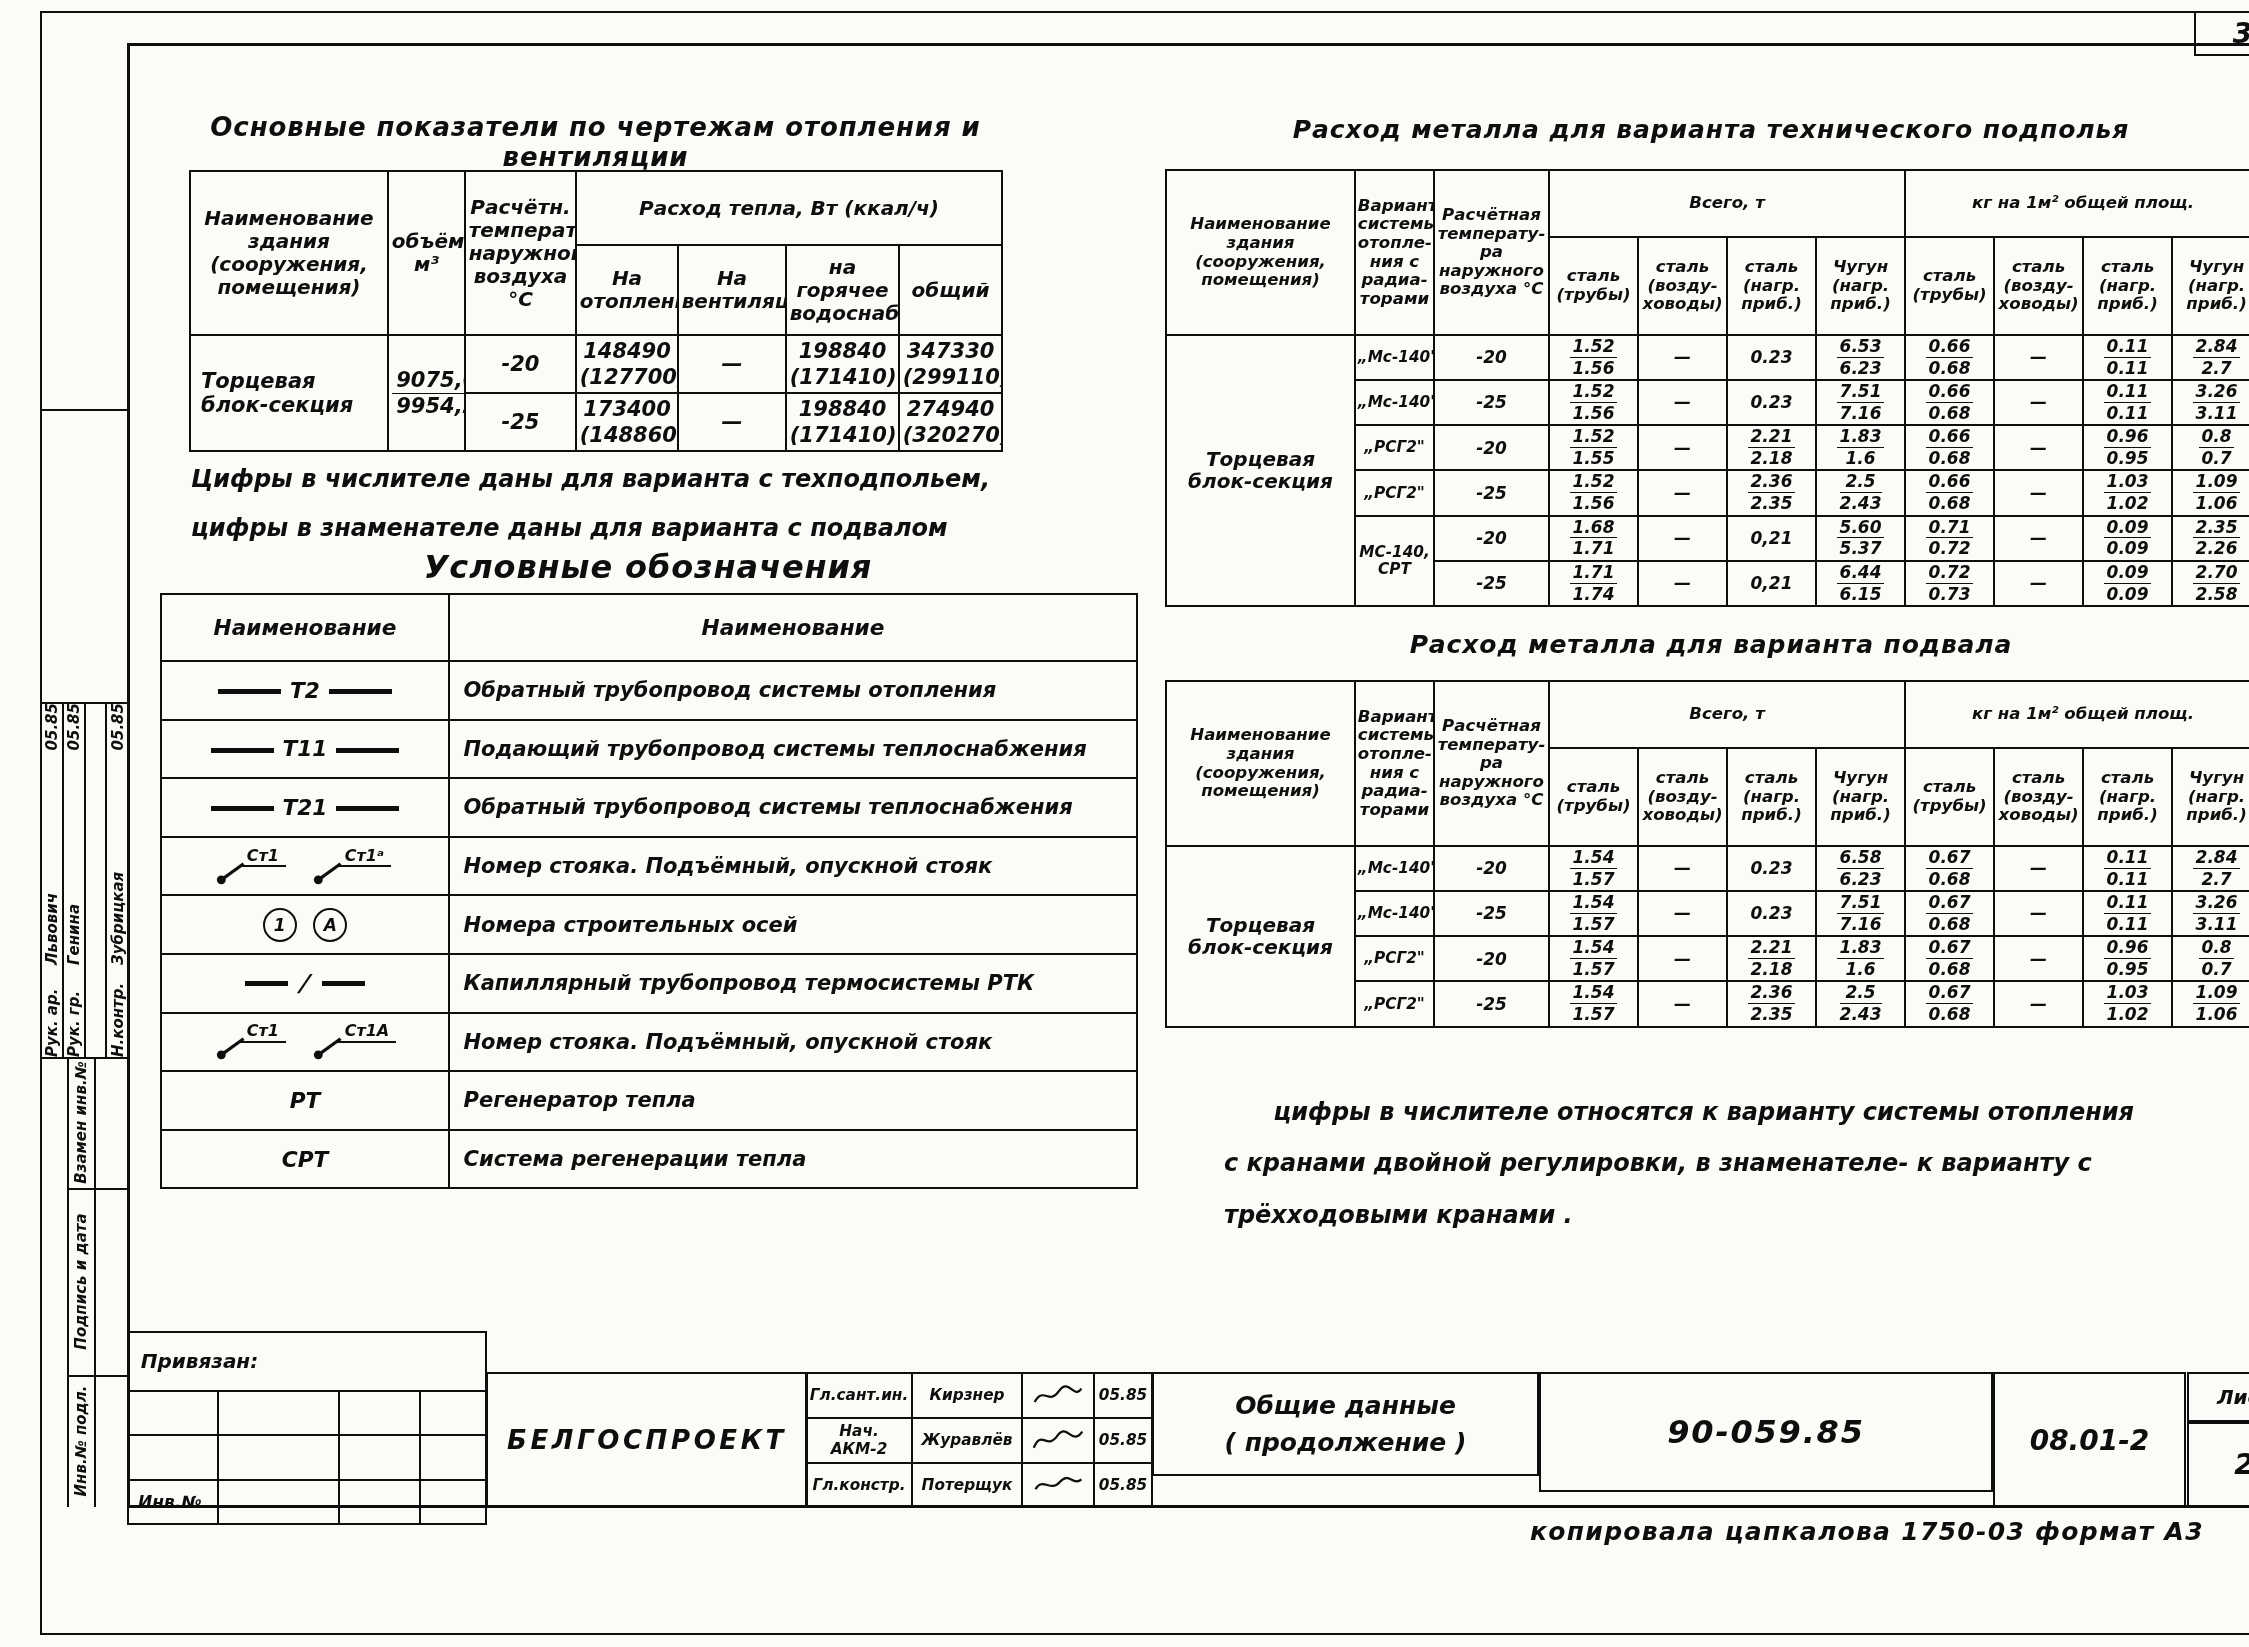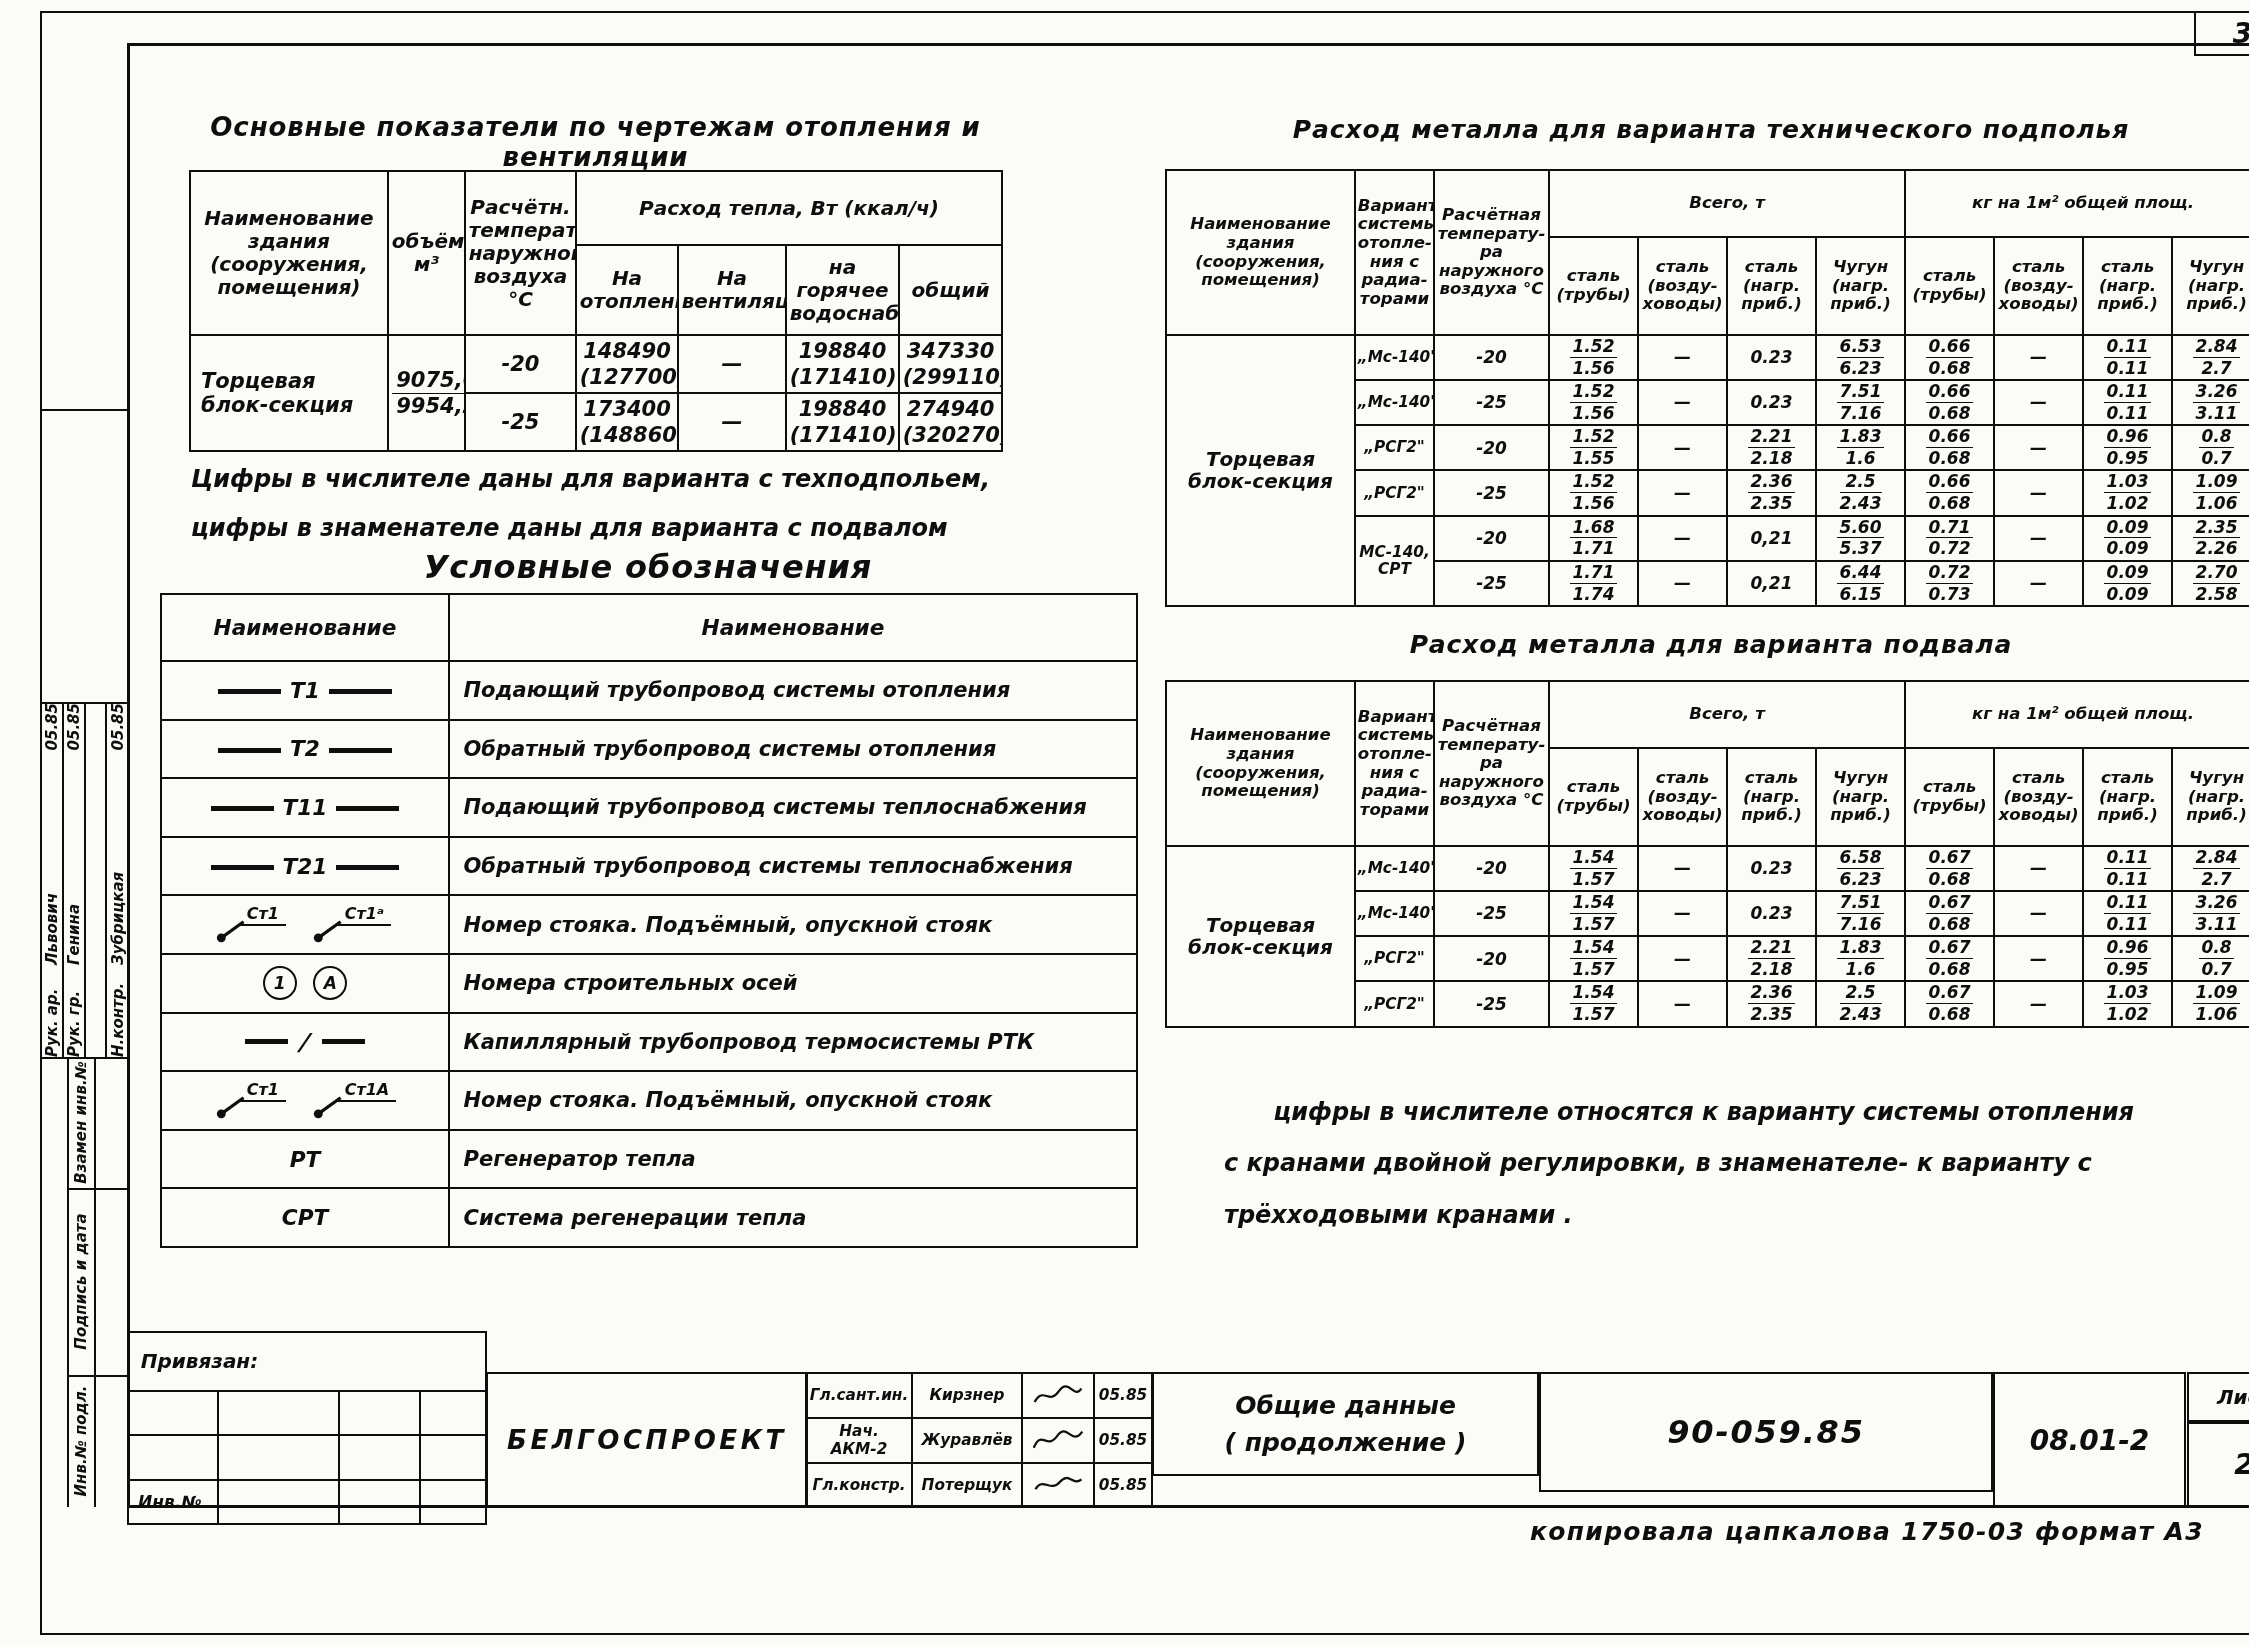--- a/index.html
+++ b/index.html
@@ -142,24 +142,20 @@
         <col style="width:688px">
       </colgroup>
     <thead>
       <tr style="height:67px;">
         <th>Наименование</th>
         <th>Наименование</th>
       </tr>
     </thead>
     <tbody>
       <tr>
-          <td class="sym"><span class="pseg"></span><span>Т1</span><span class="pseg"></span></td>
-          <td class="nm">Подающий  трубопровод  системы  отопления</td>
-        </tr>
-      <tr>
           <td class="sym"><span class="pseg"></span><span>Т2</span><span class="pseg"></span></td>
           <td class="nm">Обратный  трубопровод  системы  отопления</td>
         </tr>
       <tr>
           <td class="sym"><span class="pseg"></span><span>Т11</span><span class="pseg"></span></td>
           <td class="nm">Подающий  трубопровод  системы  теплоснабжения</td>
         </tr>
       <tr>
           <td class="sym"><span class="pseg"></span><span>Т21</span><span class="pseg"></span></td>
           <td class="nm">Обратный  трубопровод  системы  теплоснабжения</td>

